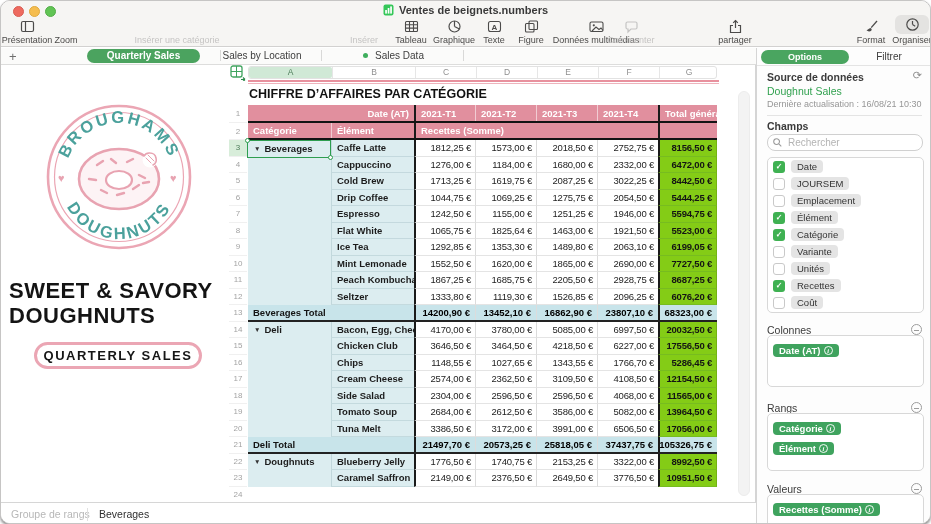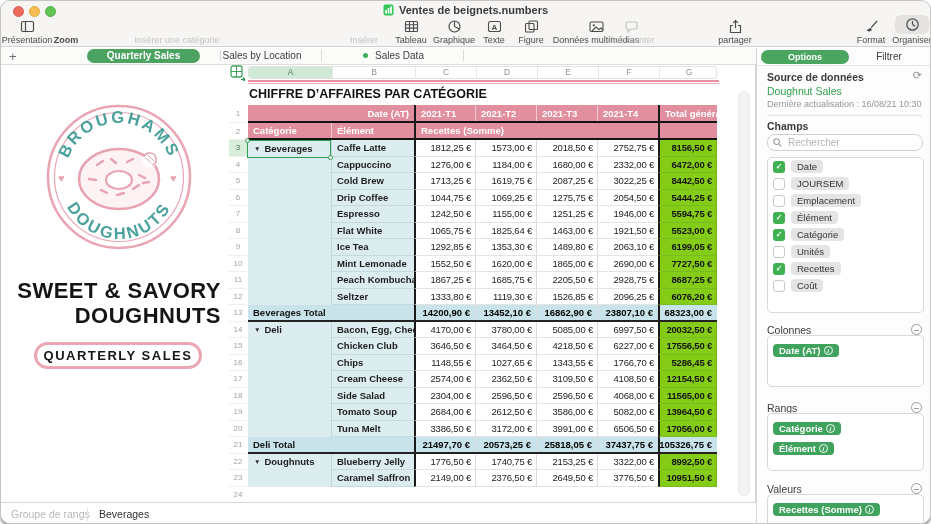--- a/index.html
+++ b/index.html
@@ -14,21 +14,21 @@
   .tl.yellow{left:28px;background:#f5bd4f;border:0.5px solid #dfa93e;}
   .tl.green{left:44px;background:#61c454;border:0.5px solid #53ad48;}
   #doc-title{position:absolute;top:3px;left:0;right:0;text-align:center;font-size:11px;font-weight:bold;color:#3a3a3a;}
   #doc-title .appicon{display:inline-block;vertical-align:-2px;margin-right:5px;}
   #toolbar-items{position:absolute;top:13px;left:0;right:0;height:33px;}
   .titem{position:absolute;top:0;height:32px;display:flex;flex-direction:column;align-items:center;justify-content:flex-end;}
   .titem .ticon{height:17px;display:flex;align-items:center;justify-content:center;}
   .titem .tlabel{font-size:9px;line-height:11px;white-space:nowrap;}
   .titem.en{color:#4c4b4a;} .titem.dis{color:#c5c4c3;}
   .ticon.tpill{background:#e4e3e1;border-radius:6px;width:34px;height:19px;margin-bottom:1px;}
-  .ti-presentation{left:0;width:52px;} .ti-zoom{left:50px;width:30px;font-weight:bold;}
+  .ti-presentation{left:0;width:52px;} .ti-zoom{left:50px;width:30px;}
   .ti-insert-category{left:128px;width:96px;gap:36px;} .ti-pivot-table{left:220px;width:96px;}
   .ti-insert{left:340px;width:46px;gap:36px;} .ti-table{left:388px;width:44px;}
   .ti-chart{left:430px;width:46px;} .ti-text{left:476px;width:34px;}
   .ti-shape{left:510px;width:40px;} .ti-media{left:548px;width:94px;}
   .ti-comment{left:604px;width:52px;} .ti-share{left:710px;width:48px;}
   .ti-format{left:848px;width:44px;} .ti-organize{left:890px;width:42px;}
 
   
   #tabbar{position:absolute;top:47px;left:0;width:755px;height:17px;background:#fbfbfa;border-bottom:1px solid #dddddc;}
   #tab-add{position:absolute;left:8px;top:1px;font-size:13px;color:#6e6e6e;line-height:15px;}
@@ -38,21 +38,21 @@
   .stab.t1{left:206px;width:110px;}
   .stab.t2{left:330px;width:125px;}
   .tabdot{display:inline-block;width:5px;height:5px;border-radius:50%;background:#3fae5d;margin-right:7px;vertical-align:1px;}
   .tabsep{position:absolute;top:2px;width:1px;height:11px;background:#d9d9d8;}
 
   
   #canvas{position:absolute;top:64px;left:0;width:755px;height:437px;background:#fff;overflow:hidden;border-right:1px solid #d5d5d5;}
 
   
   #logo-svg{position:absolute;left:44px;top:36px;}
-  #headline{position:absolute;left:8px;top:213px;width:212px;text-align:right;font-size:22px;line-height:25px;
+  #headline{position:absolute;left:8px;top:213px;width:212px;text-align:left;font-size:22px;line-height:25px;
             font-weight:bold;letter-spacing:.5px;color:#141414;}
   #badge{position:absolute;left:33px;top:277px;width:168px;height:27px;border:3px solid #eba6b4;border-radius:16px;
          text-align:center;font-size:13px;font-weight:bold;letter-spacing:1.5px;color:#161616;line-height:21px;background:#fff;}
 
   
   #corner-icon{position:absolute;left:229px;top:0px;}
   #col-letters{position:absolute;left:247px;top:1px;width:469px;height:13px;display:grid;
                grid-template-columns:83px 83px 61px 61px 61px 61px 59px;border:1px solid #e2e2e2;border-radius:3px;background:#fff;}
   .colcell{font-size:8.5px;color:#8f8f8f;text-align:center;line-height:11px;border-left:1px solid #e6e6e6;}
   .colcell:first-child{border-left:none;background:#d0e9d6;border-radius:2px;color:#4e7d5a;}
@@ -622,20 +622,24 @@
         <div class="fitem">
           <span class="cbx on">✓</span>
           <span class="fpill">Élément</span>
         </div>
         <div class="fitem">
           <span class="cbx on">✓</span>
           <span class="fpill">Catégorie</span>
         </div>
         <div class="fitem">
           <span class="cbx off"></span>
+          <span class="fpill">Variante</span>
+        </div>
+        <div class="fitem">
+          <span class="cbx off"></span>
           <span class="fpill">Unités</span>
         </div>
         <div class="fitem">
           <span class="cbx on">✓</span>
           <span class="fpill">Recettes</span>
         </div>
         <div class="fitem">
           <span class="cbx off"></span>
           <span class="fpill">Coût</span>
         </div>

